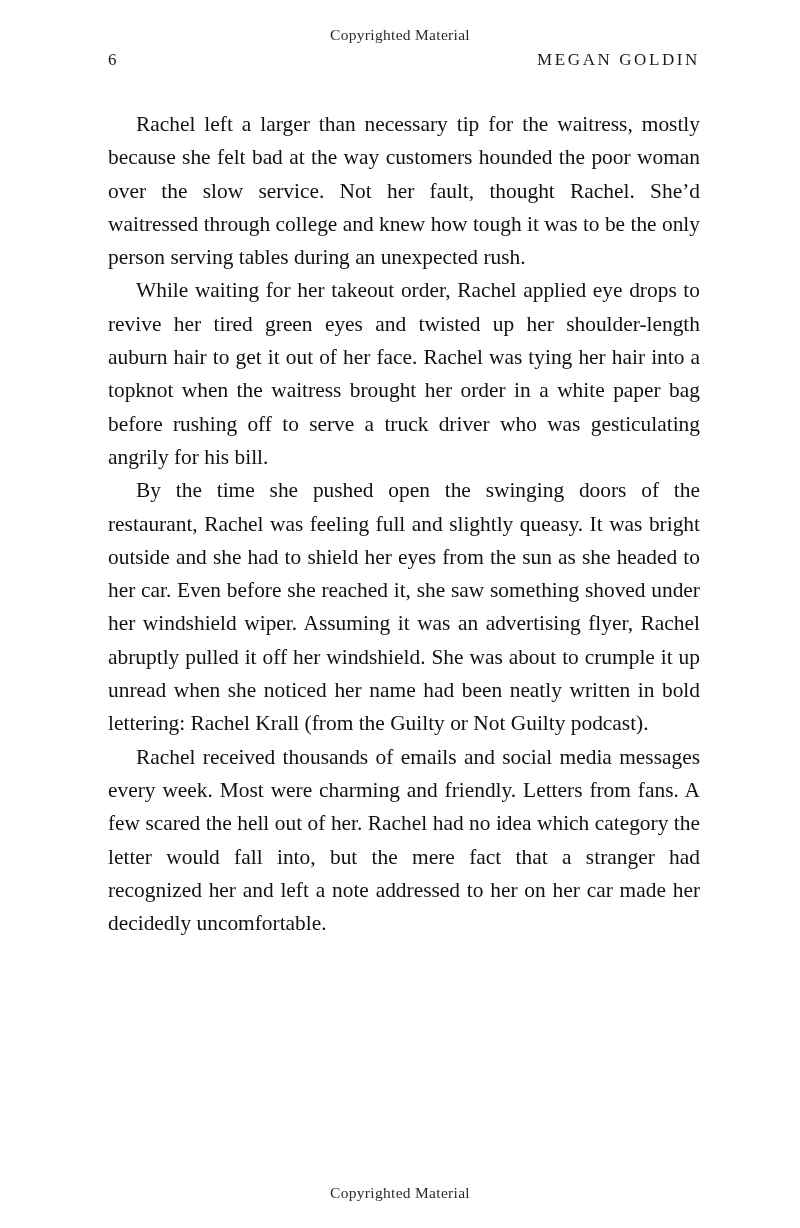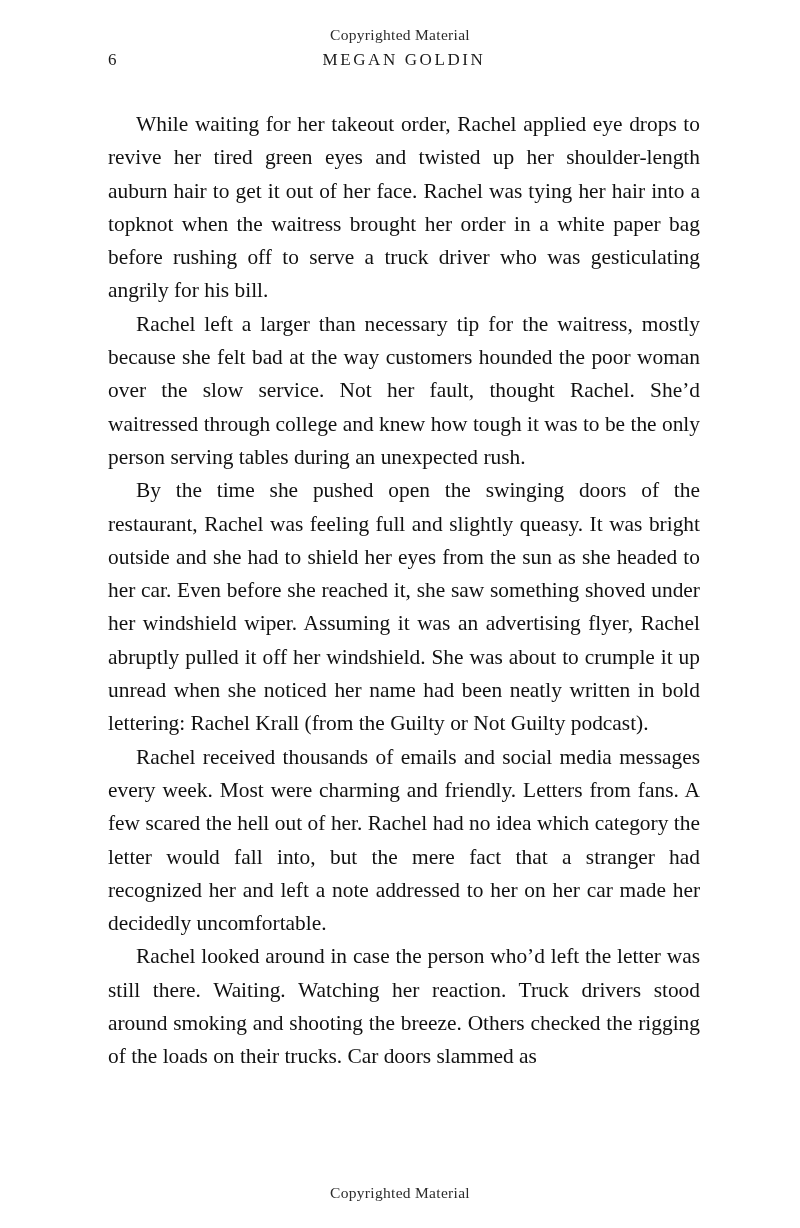--- a/index.html
+++ b/index.html
@@ -56,21 +56,21 @@
     top: 0;
     font-size: 17px;
     color: #1a1a1a;
     letter-spacing: 0.5px;
   }
   .author-name {
     position: absolute;
     left: 0;
     top: 0;
     width: 592px;
-    text-align: center;
+    text-align: right;
     font-size: 17px;
     letter-spacing: 2.6px;
     color: #1a1a1a;
   }
   .body-text {
     position: absolute;
     top: 108px;
     left: 108px;
     width: 592px;
     font-size: 21.4px;
@@ -95,22 +95,21 @@
 <div class="page">
 
   <div class="copyright-top">Copyrighted Material</div>
 
   <div class="running-head">
     <span class="folio">6</span>
     <span class="author-name">MEGAN GOLDIN</span>
   </div>
 
   <div class="body-text">
+    <p>Rachel left a larger than necessary tip for the waitress, mostly because she felt bad at the way customers hounded the poor woman over the slow service. Not her fault, thought Rachel. She’d waitressed through college and knew how tough it was to be the only person serving tables during an unexpected rush.</p>
     <p>While waiting for her takeout order, Rachel applied eye drops to revive her tired green eyes and twisted up her shoulder-length auburn hair to get it out of her face. Rachel was tying her hair into a topknot when the waitress brought her order in a white paper bag before rushing off to serve a truck driver who was gesticulating angrily for his bill.</p>
-    <p>Rachel left a larger than necessary tip for the waitress, mostly because she felt bad at the way customers hounded the poor woman over the slow service. Not her fault, thought Rachel. She’d waitressed through college and knew how tough it was to be the only person serving tables during an unexpected rush.</p>
     <p><span>By the time she pushed open the swinging doors of the restaurant, Rachel was feeling full and slightly queasy. It was bright outside and she had to shield her eyes from the sun as she headed to her car. Even before she reached it, she saw something shoved under her windshield wiper. Assuming it was an advertising flyer, Rachel abruptly pulled it off her windshield. She was about to crumple it up unread when she noticed her name had been neatly written in bold lettering: </span><span class="ital">Rachel Krall (from the</span><span> Guilty or Not Guilty </span><span class="ital">podcast)</span><span>.</span></p>
     <p>Rachel received thousands of emails and social media messages every week. Most were charming and friendly. Letters from fans. A few scared the hell out of her. Rachel had no idea which category the letter would fall into, but the mere fact that a stranger had recognized her and left a note addressed to her on her car made her decidedly uncomfortable.</p>
-    <p>Rachel looked around in case the person who’d left the letter was still there. Waiting. Watching her reaction. Truck drivers stood around smoking and shooting the breeze. Others checked the rigging of the loads on their trucks. Car doors slammed as</p>
   </div>
 
   <div class="copyright-bottom">Copyrighted Material</div>
 
 </div>
 
 </body></html>

